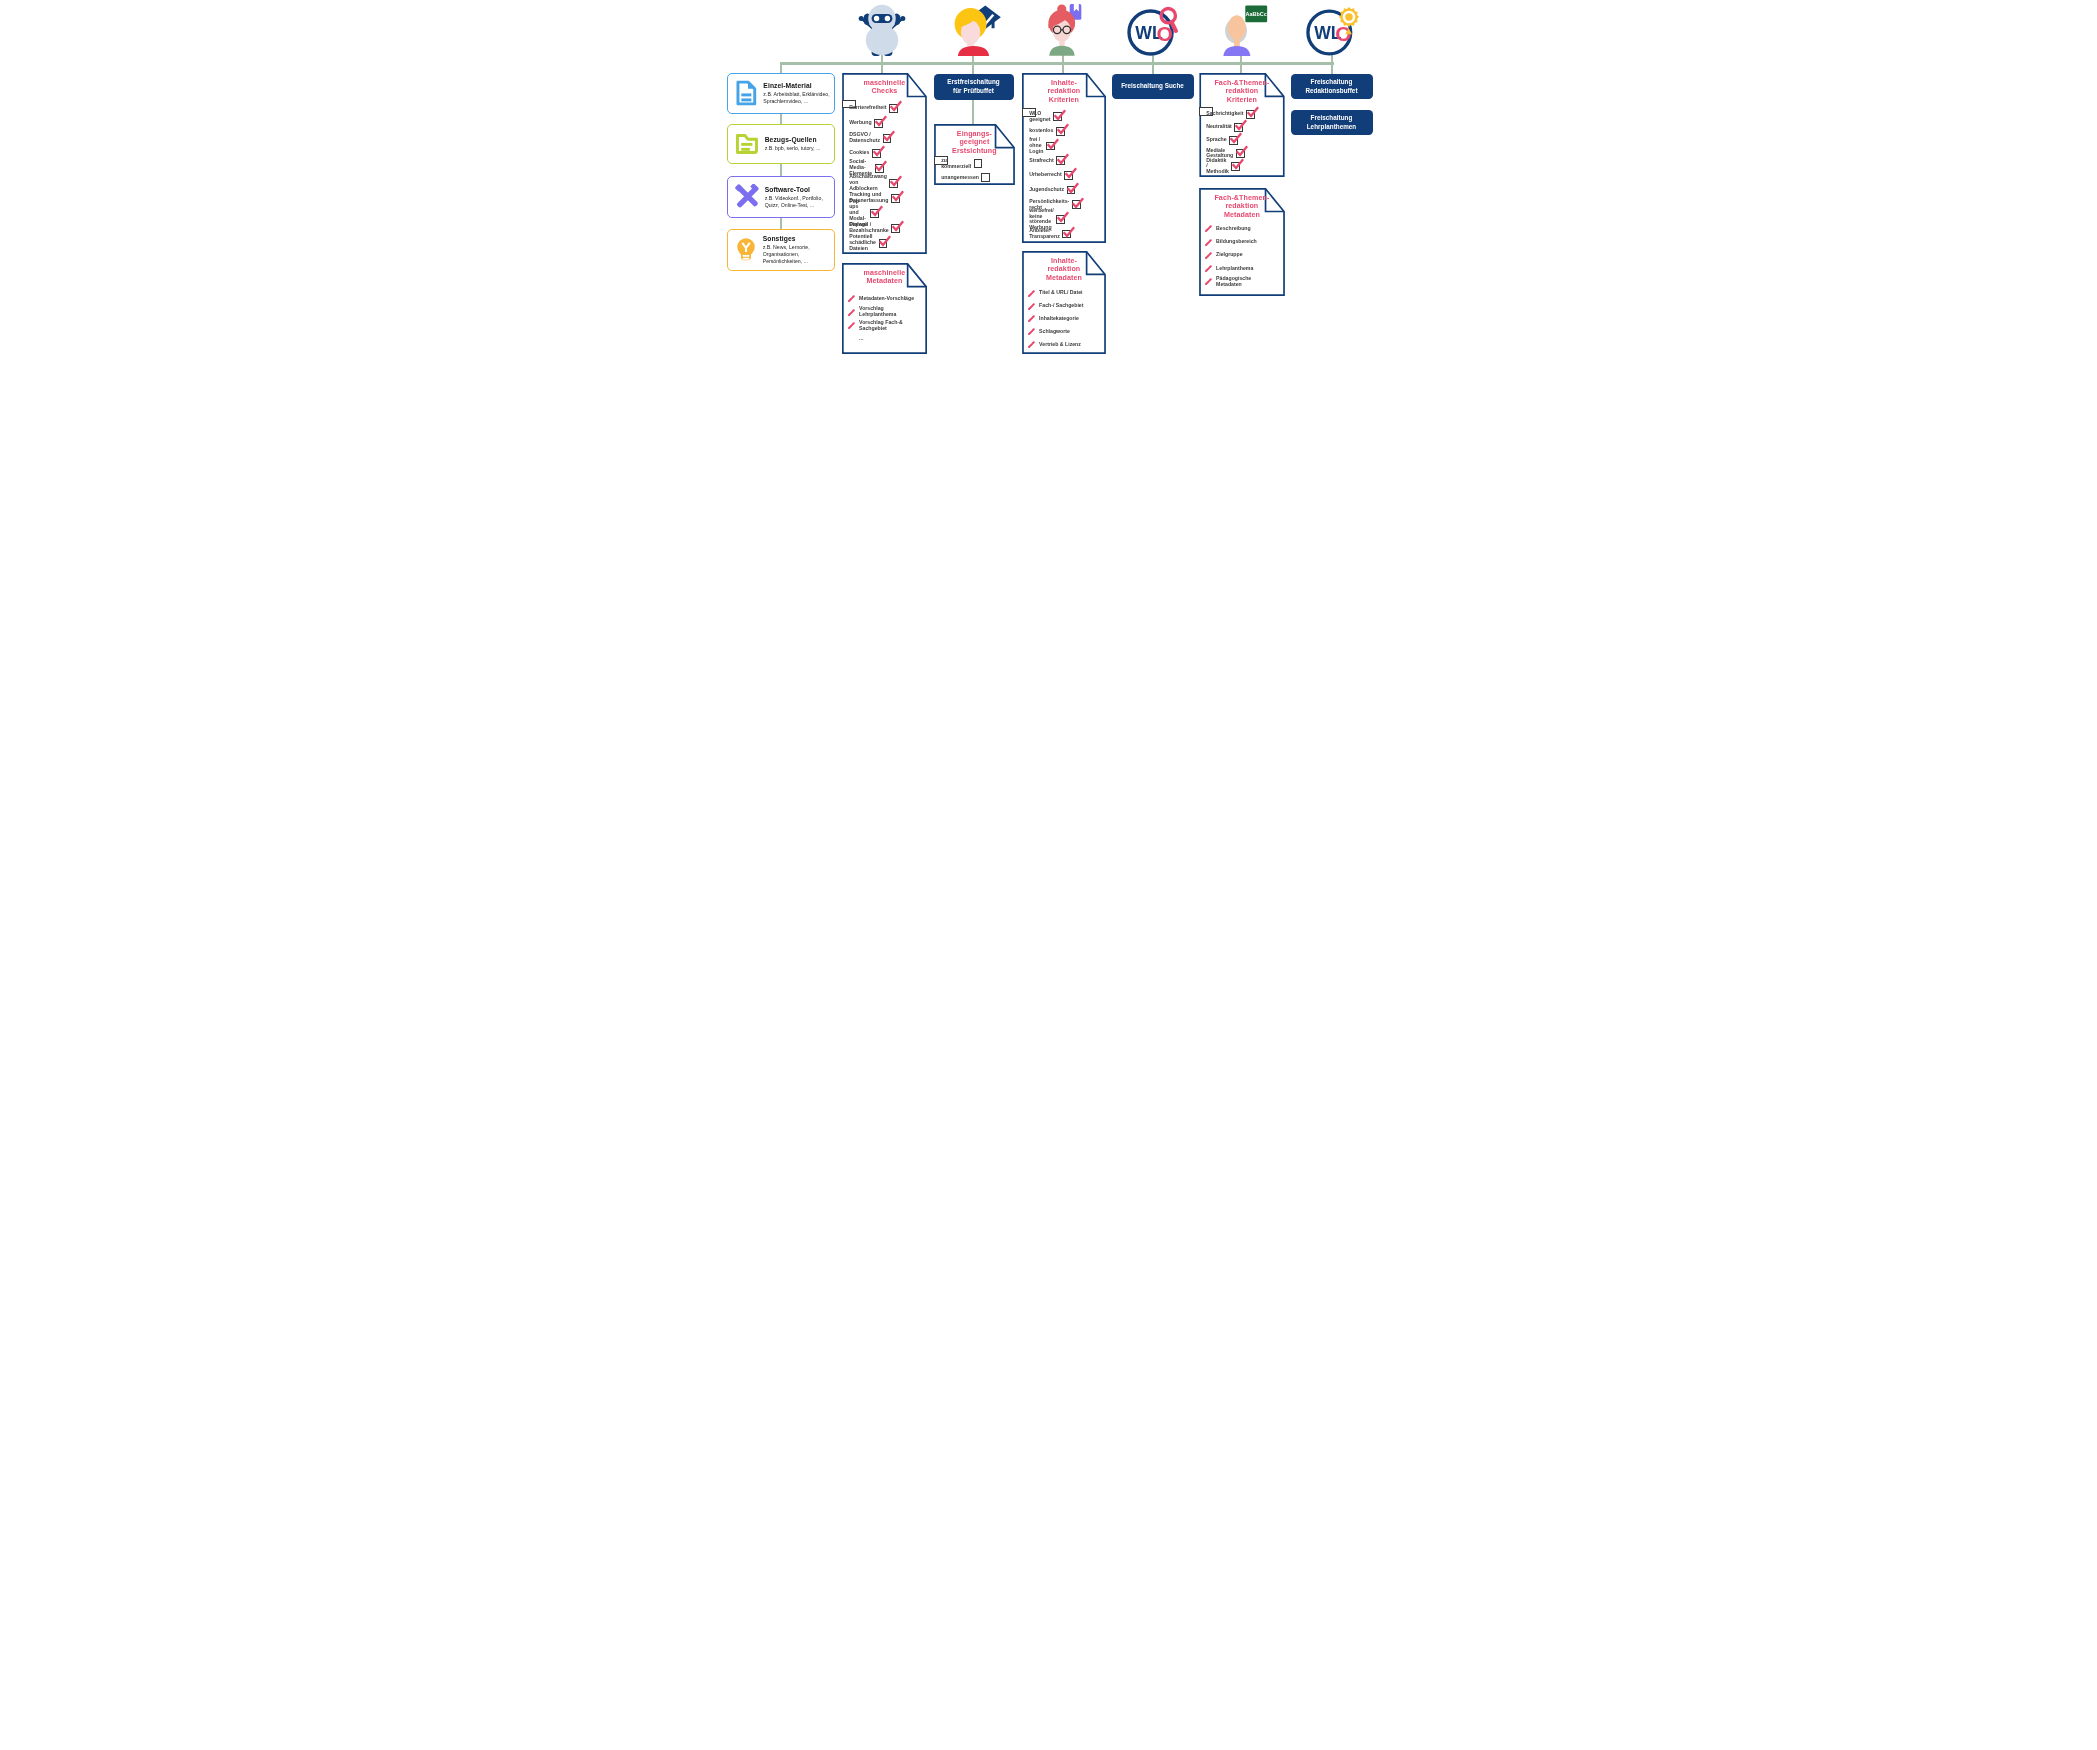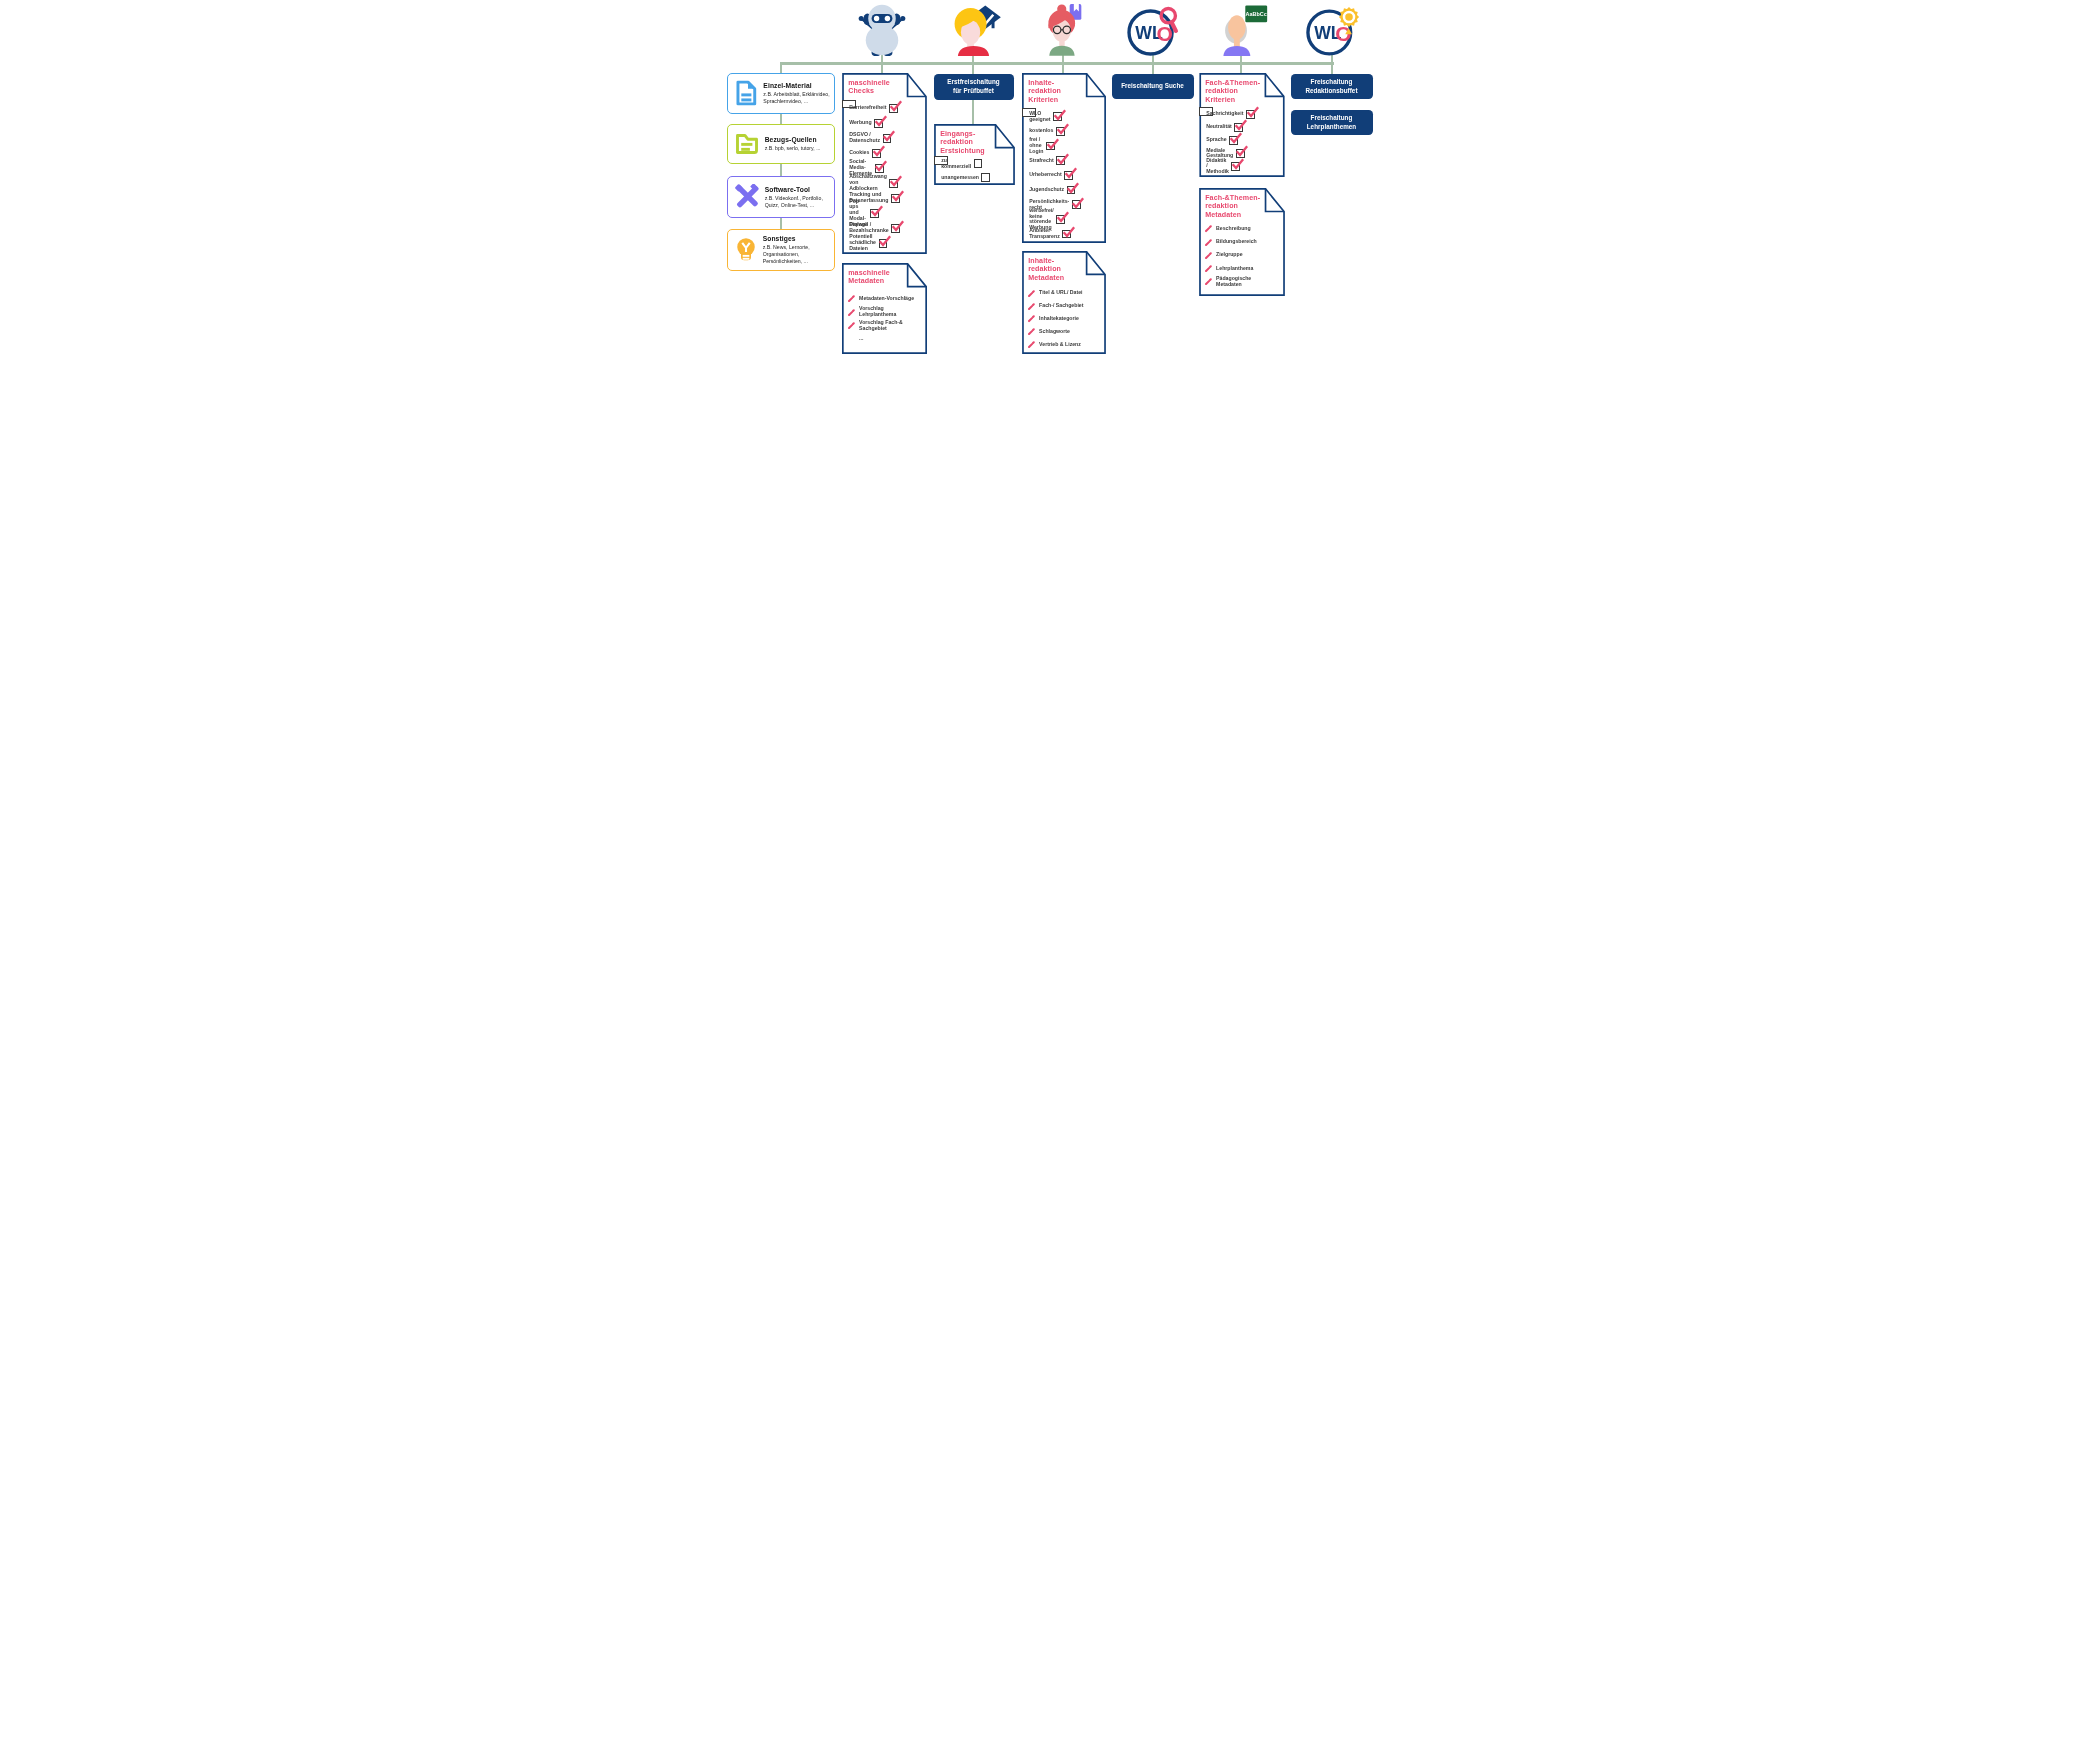--- a/index.html
+++ b/index.html
@@ -16,21 +16,21 @@
   .source-box{position:absolute;left:7.6px;width:108px;background:#fff;border-radius:5px;
     display:flex;align-items:center;gap:5.9px;padding:0 4.2px 0 6.7px;box-sizing:border-box;}
   .source-box .sbicon{flex:0 0 auto;}
   .source-title{font-size:6.7px;font-weight:bold;color:#121212;line-height:1.25;letter-spacing:0.1px;}
   .source-desc{font-size:5.2px;color:#1e1e1e;line-height:1.3;margin-top:0.8px;}
 
   
   .doc-card{position:absolute;box-sizing:border-box;}
   .doc-bg{position:absolute;left:0;top:0;z-index:0;}
   .card-title{position:relative;z-index:1;margin:5.5px 5.9px 0 6.7px;font-size:7.1px;font-weight:800;
-    color:#E8486E;line-height:1.2;white-space:pre-line;letter-spacing:0.1px;}
+    color:#E8486E;line-height:1.2;white-space:pre-line;letter-spacing:0.1px;text-align:center;}
   ul.items{position:relative;z-index:1;list-style:none;margin:4.2px 0 0 0;padding:0 5.5px 0 6.7px;
     display:flex;flex-direction:column;}
   ul.items li{display:flex;min-height:var(--rh,14.3px);}
   ul.items.checkbox li{align-items:center;justify-content:space-between;gap:2.5px;}
   ul.items.pencil li{align-items:center;justify-content:flex-start;gap:3.8px;}
   .item-label{font-size:5.2px;font-weight:bold;color:#3C3C3C;line-height:1.12;white-space:pre-line;}
   .checkbox{position:relative;flex:0 0 auto;width:8.8px;height:8.8px;border:1px solid #3A3A3A;
     background:#fff;box-sizing:border-box;}
   .checkbox svg{position:absolute;left:-1.3px;top:-4.6px;overflow:visible;}
   .pencil{flex:0 0 auto;}
@@ -349,21 +349,21 @@
         </li>
       </ul>
     </section>
 
   <section class="doc-card" style="left:214px;top:124px;width:81px;height:61px;--rh:14px;--mt:0.8px;">
       <svg class="doc-bg" width="81" height="61" viewBox="0 0 192 145">
         <path d="M2 2 L146 2 L190 56 L190 143 L2 143 Z" fill="#ffffff" stroke="#113E78" stroke-width="4" stroke-linejoin="miter"></path>
         <path d="M146 2 L146 56 L190 56" fill="none" stroke="#113E78" stroke-width="4"></path>
       </svg>
       <div class="card-title">Eingangs-
-redaktion
+geeignet
 Erstsichtung</div>
       <ul class="items checkbox" style="margin-top: 0.8px;">
         <li>
           <span class="item-label">zu kommerziell</span>
           <span class="checkbox"></span>
         </li>
         <li>
           <span class="item-label">unangemessen</span>
           <span class="checkbox"></span>
         </li>

